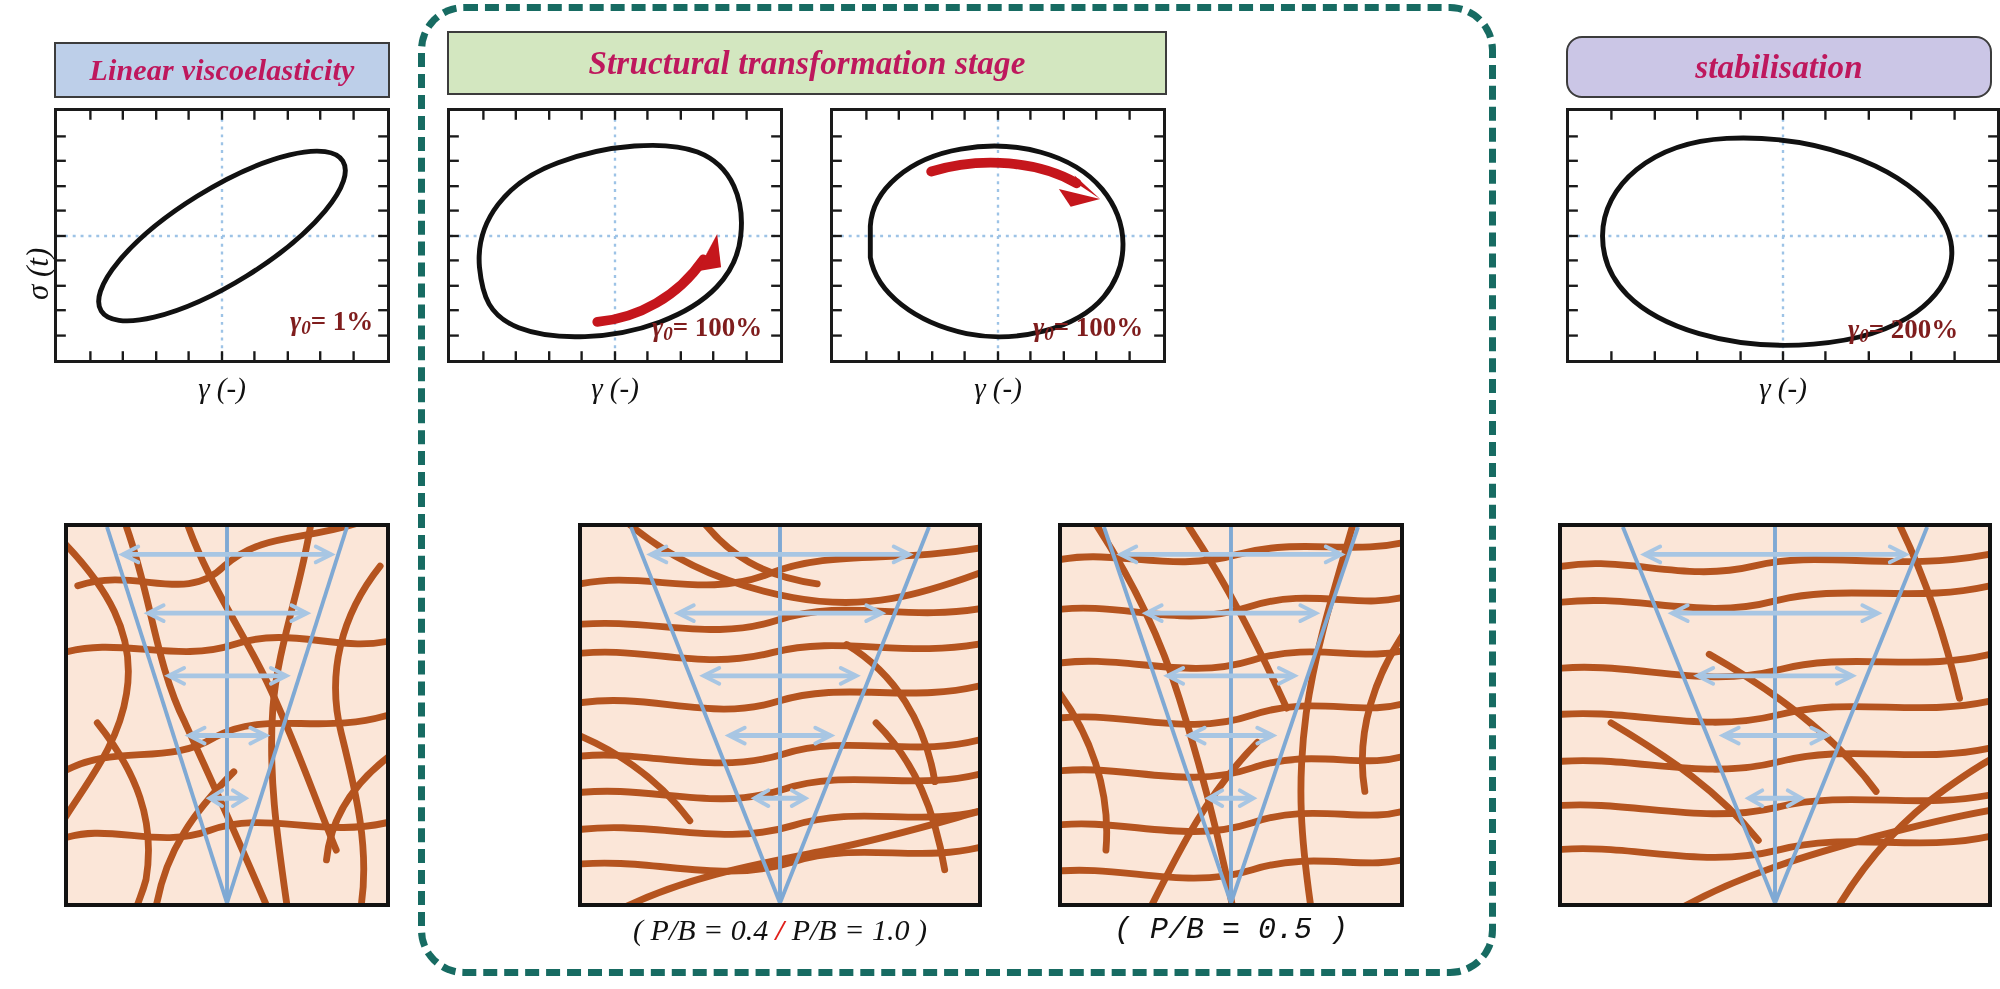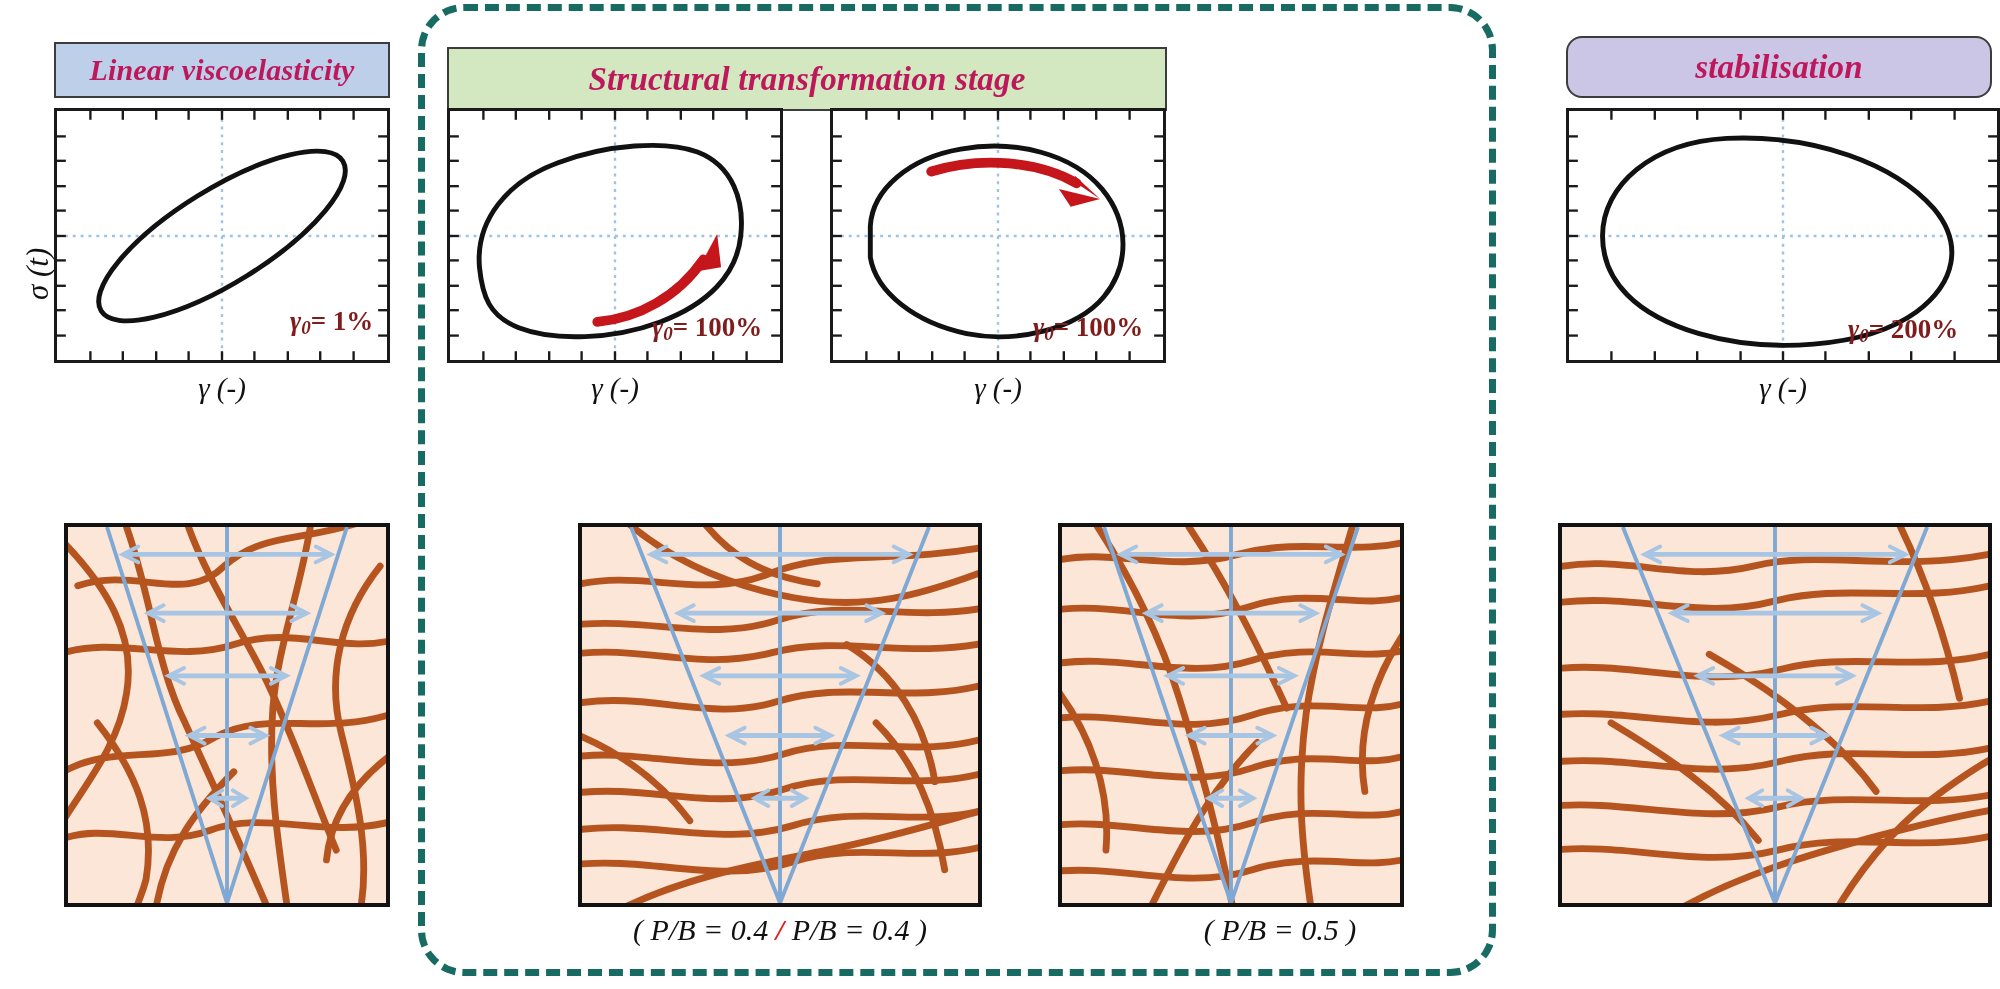--- a/index.html
+++ b/index.html
@@ -92,21 +92,21 @@
 <body>
 
 <div class="stage">
 
   <div class="dashed-region"></div>
 
   <div class="banner banner-blue" style="left:54px;top:42px;width:336px;height:56px;font-size:30px;">
     <span>Linear viscoelasticity</span>
   </div>
 
-  <div class="banner banner-green" style="left:447px;top:47px;width:720px;height:64px;font-size:33px;">
+  <div class="banner banner-green" style="left:447px;top:31px;width:720px;height:64px;font-size:33px;">
     <span>Structural transformation stage</span>
   </div>
 
   <div class="banner banner-purple" style="left:1566px;top:36px;width:426px;height:62px;font-size:33px;border-radius:16px;">
     <span>stabilisation</span>
   </div>
 
   <div class="ylabel" style="left:20px;top:300px;">σ (t)</div>
 
   <div class="plot" style="left:54px;top:108px;width:336px;height:255px;">
@@ -534,18 +534,18 @@
         <g>
           <line x1="192" y1="277" x2="242" y2="277"></line>
           <path d="M 204,269 L 190,277 L 204,285" stroke-width="4"></path>
           <path d="M 230,269 L 244,277 L 230,285" stroke-width="4"></path>
         </g>
       </g>
     </svg>
   </div>
 
   <div class="caption" style="left:540px;top:913px;width:480px;">
-    <span>( P/B = 0.4 </span><span class="slash">/</span><span> P/B = 0.4 )</span>
-  </div>
-
-  <div class="caption" style="left:1107px;top:913px;width:346px;">( P/B = 0.5 )</div>
+    <span>( P/B = 0.4 </span><span class="slash">/</span><span> P/B = 1.0 )</span>
+  </div>
+
+  <div class="caption" style="left:1058px;top:913px;width:346px;font-family:Liberation Mono, monospace;">( P/B = 0.5 )</div>
 
 </div>
 
 </body></html>

